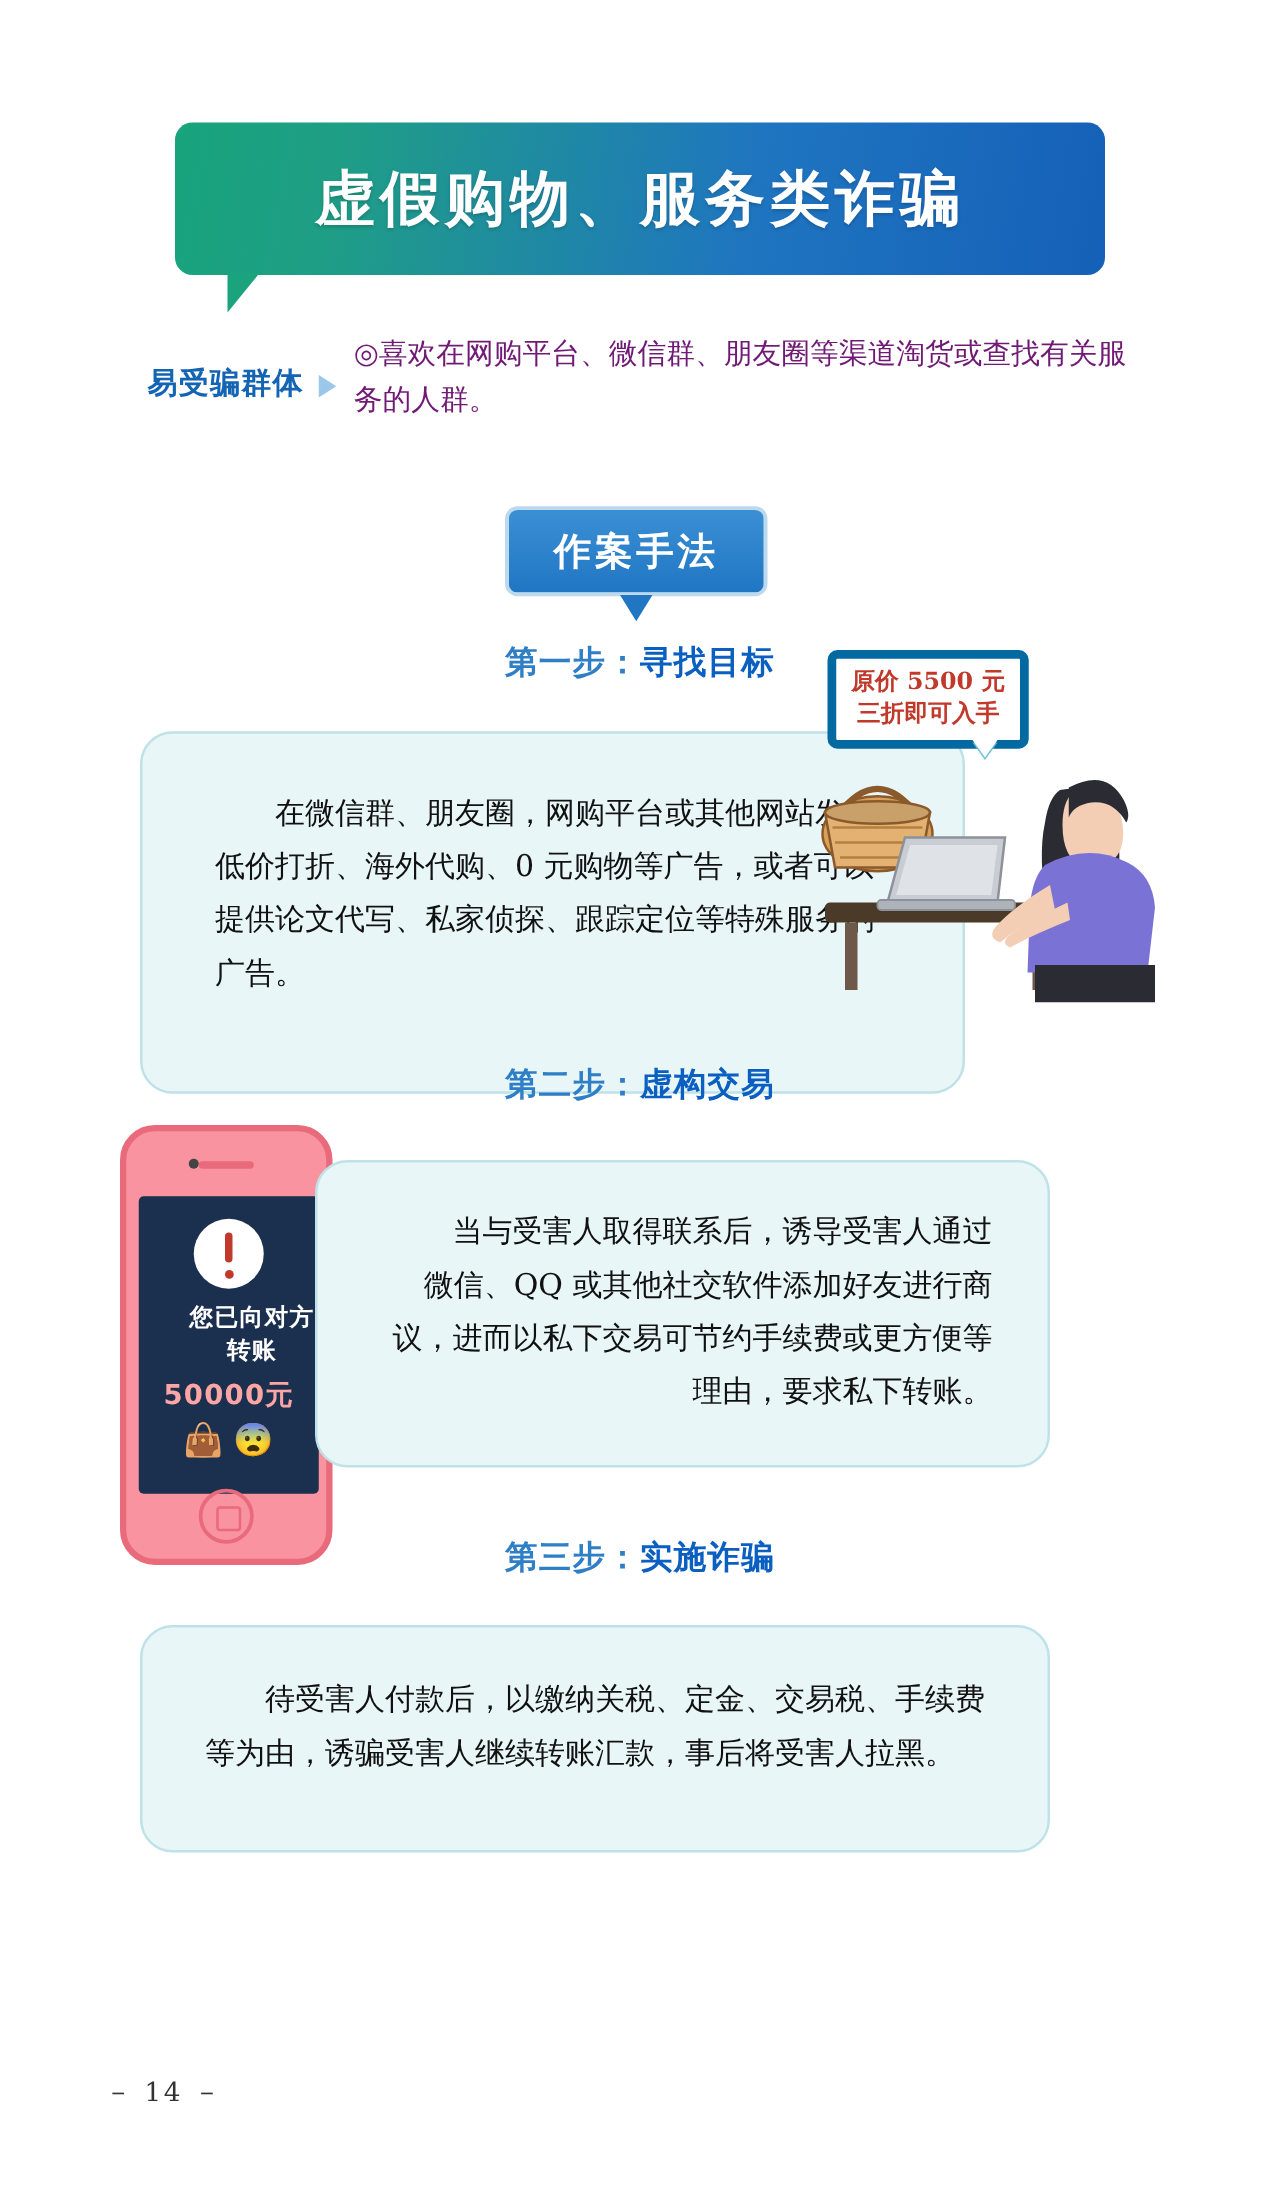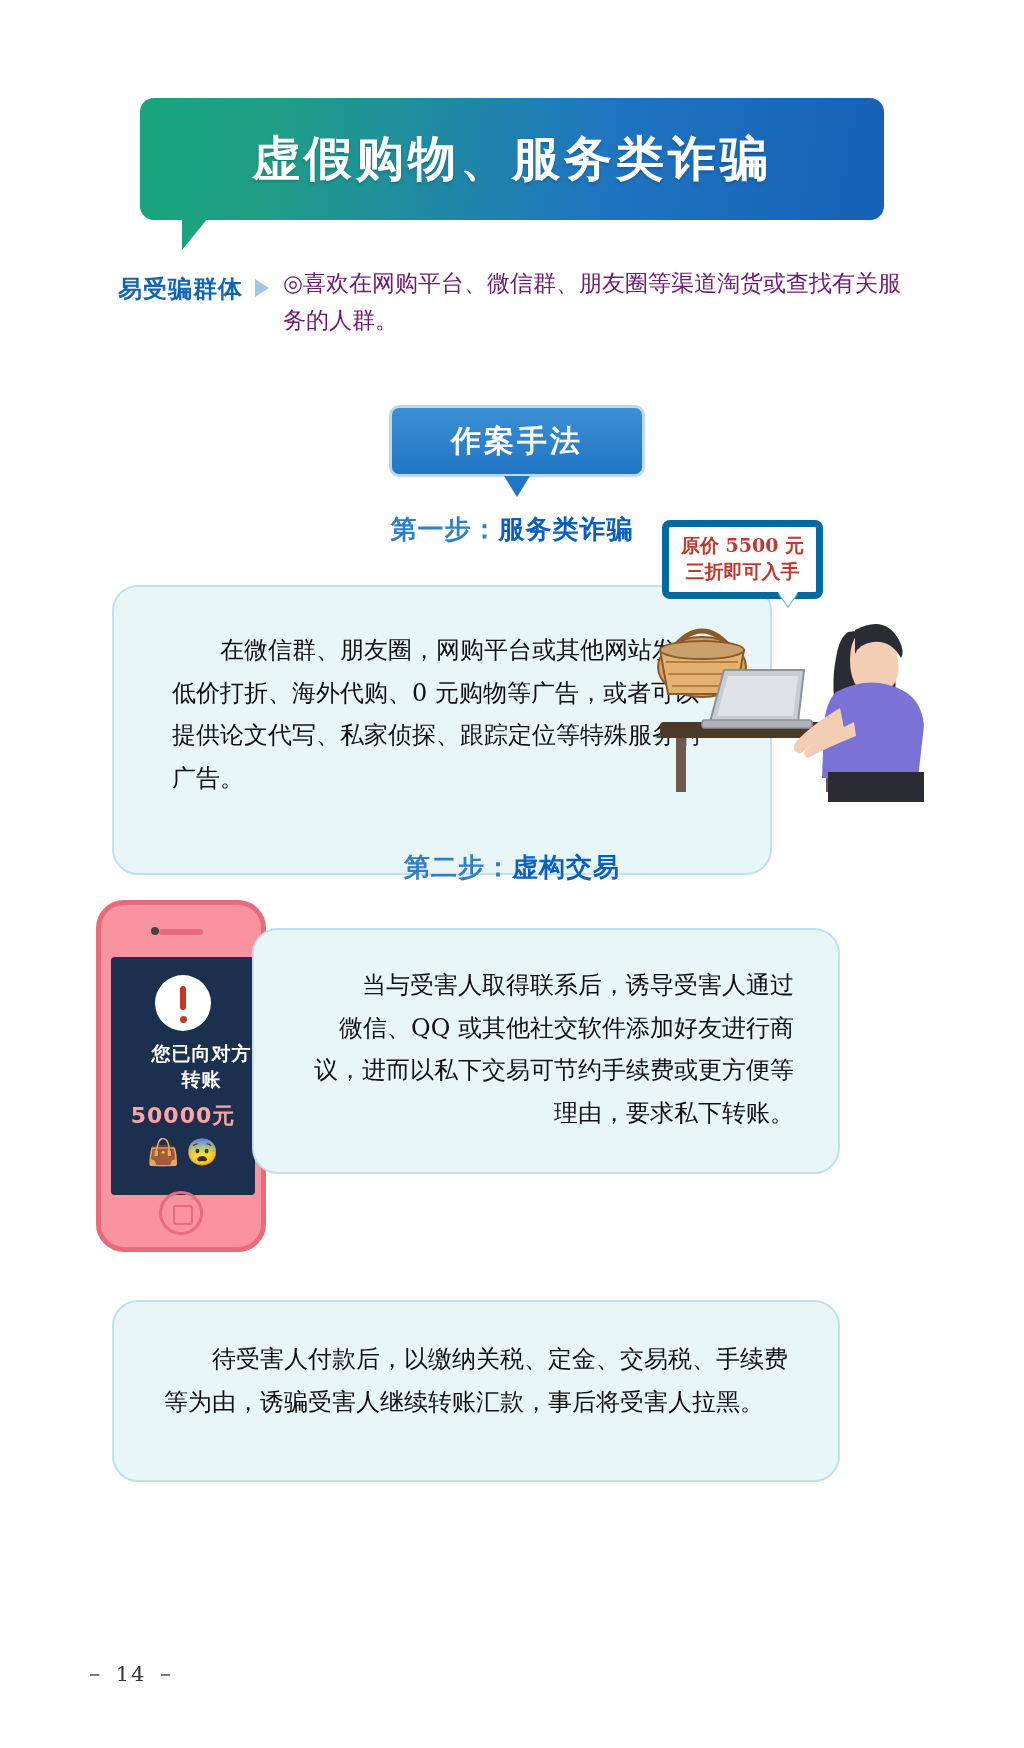--- a/index.html
+++ b/index.html
@@ -43,21 +43,21 @@
     border-left: 26px solid #1ba37e;
     border-bottom: 32px solid transparent;
     border-right: 10px solid transparent;
   }
 
   
   .group-row {
     position: absolute;
     left: 118px; top: 265px;
     width: 800px;
-    display: flex; align-items: flex-start;
+    display: flex; align-items: center;
   }
   .group-label {
     color: #1464b4;
     font-family: "DejaVu Serif", "Liberation Serif", serif;
     font-weight: bold;
     font-size: 24px;
     white-space: nowrap;
     padding-top: 8px;
     letter-spacing: 1px;
   }
@@ -72,22 +72,22 @@
     color: #701a75;
     font-family: "DejaVu Serif", "Liberation Serif", serif;
     font-size: 23px;
     line-height: 1.62;
     max-width: 620px;
   }
 
   
   .method-wrap {
     position: absolute;
-    left: 389px; top: 405px;
-    width: 256px; height: 72px;
+    left: 404px; top: 405px;
+    width: 210px; height: 72px;
   }
   .method-badge {
     width: 100%; height: 100%;
     border-radius: 10px;
     background: linear-gradient(180deg, #3b8fd4 0%, #2176c4 100%);
     border: 3px solid #bcd9ee;
     display: flex; align-items: center; justify-content: center;
   }
   .method-text {
     color: #ffffff;
@@ -246,21 +246,21 @@
   </div>
 
   <div class="method-wrap">
     <div class="method-badge">
       <span class="method-text">作案手法</span>
     </div>
     <div class="method-tail"></div>
   </div>
 
   <div class="step-head" style="top:512px;">
-    <span class="num">第一步：</span><span class="nm">服务类诈骗</span>
+    <span class="num">第一步：</span><span class="nm">寻找目标</span>
   </div>
 
   <div class="card" style="left:112px; top:585px; width:660px; height:290px; padding:42px 58px;">
     <p>在微信群、朋友圈，网购平台或其他网站发布低价打折、海外代购、0 元购物等广告，或者可以提供论文代写、私家侦探、跟踪定位等特殊服务的广告。</p>
   </div>
 
   <div class="illus1">
     <div class="callout">
       <div>原价 5500 元</div>
       <div>三折即可入手</div>
@@ -315,19 +315,22 @@
         <span>😨</span>
       </div>
     </div>
     <div class="phone-home"></div>
   </div>
 
   <div class="card" style="left:252px; top:928px; width:588px; height:246px; padding:34px 44px;text-align:right;">
     <p>当与受害人取得联系后，诱导受害人通过微信、QQ 或其他社交软件添加好友进行商议，进而以私下交易可节约手续费或更方便等理由，要求私下转账。</p>
   </div>
 
+  <div class="step-head" style="top:1228px;">
+    <span class="num">第三步：</span><span class="nm">实施诈骗</span>
+  </div>
 
   <div class="card" style="left:112px; top:1300px; width:728px; height:182px; padding:36px 50px;">
     <p>待受害人付款后，以缴纳关税、定金、交易税、手续费等为由，诱骗受害人继续转账汇款，事后将受害人拉黑。</p>
   </div>
 
   <div class="footer">－ 14 －</div>
 </div>
 
 </body></html>

